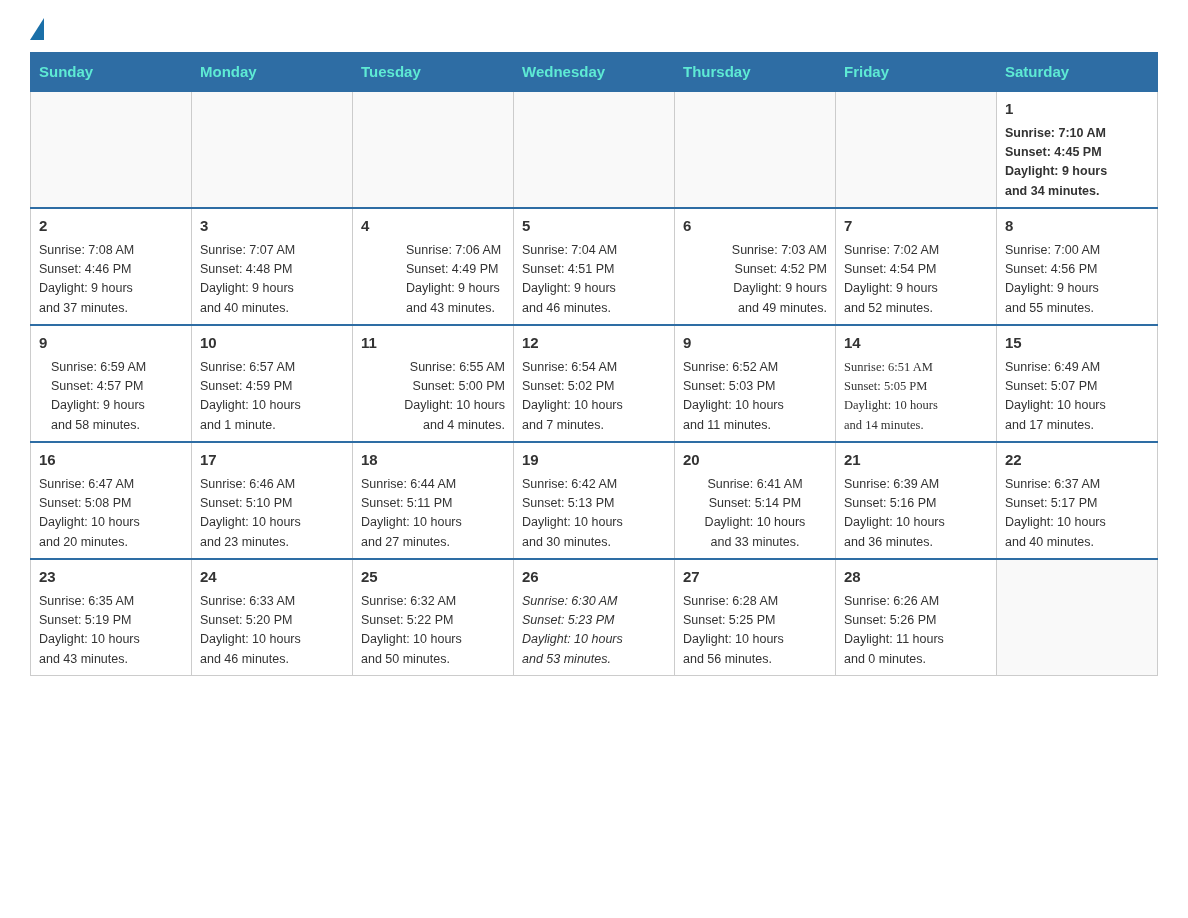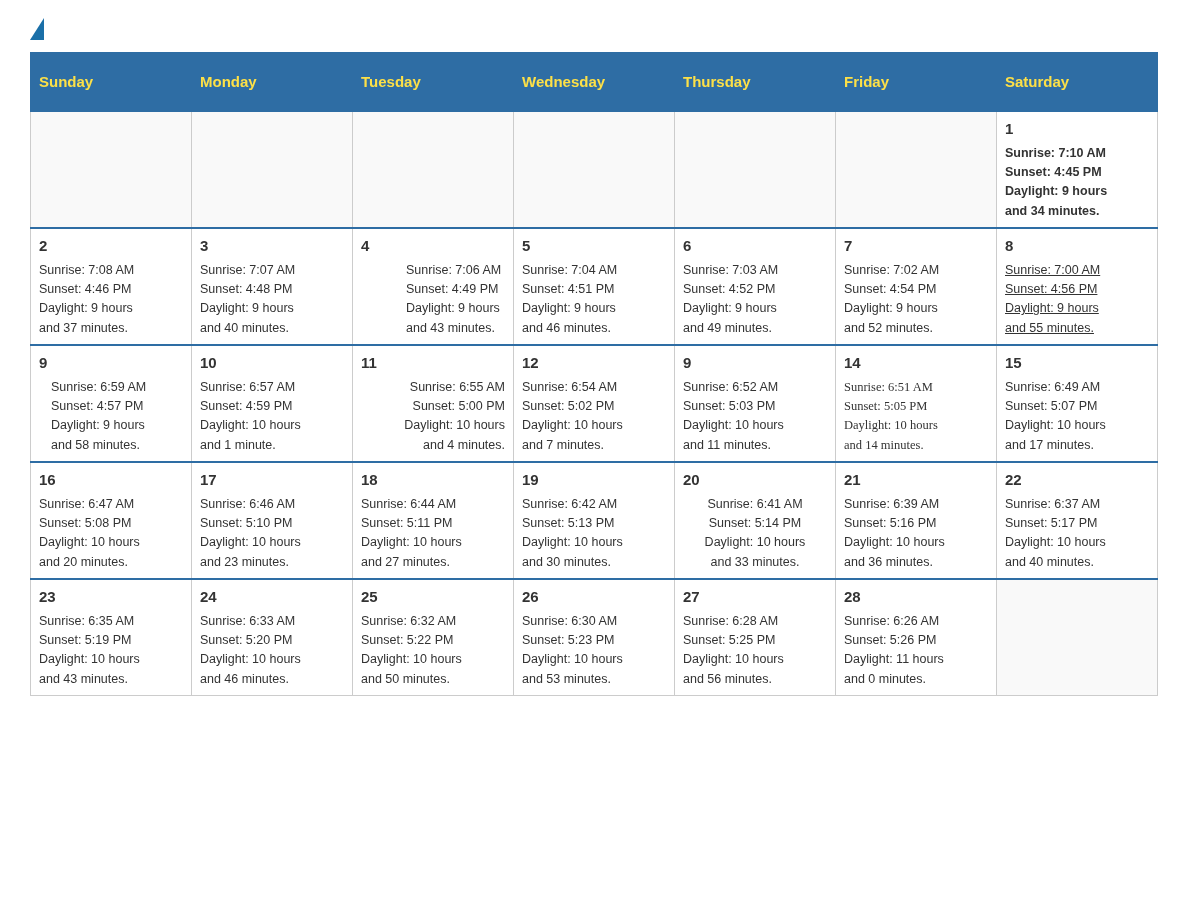--- a/index.html
+++ b/index.html
@@ -59,22 +59,22 @@
       color: #333;
       margin-top: 4px;
     }
     .calendar {
       width: 100%;
       border-collapse: collapse;
       margin-top: 10px;
     }
     .calendar thead tr th {
       background-color: #2e6da4;
-      color: #fde047;
-      padding: 20px 8px;
+      color: #5eead4;
+      padding: 10px 8px;
       font-size: 15px;
       font-weight: bold;
       text-align: left;
       border: 1px solid #2e6da4;
     }
     .calendar tbody tr td {
       vertical-align: top;
       border: 1px solid #ccc;
       padding: 6px 8px;
       width: 14.28%;
@@ -169,35 +169,35 @@
         </td>
         <td>
           <span class="day-num">5</span>
           <div class="day-info" style="white-space: pre-line;">Sunrise: 7:04 AM
 Sunset: 4:51 PM
 Daylight: 9 hours
 and 46 minutes.</div>
         </td>
         <td>
           <span class="day-num">6</span>
-          <div class="day-info" style="white-space: pre-line;">Sunrise: 7:03 AM
+          <div class="day-info" style="white-space: pre-line; text-align: right;">Sunrise: 7:03 AM
 Sunset: 4:52 PM
 Daylight: 9 hours
 and 49 minutes.</div>
         </td>
         <td>
           <span class="day-num">7</span>
           <div class="day-info" style="white-space: pre-line;">Sunrise: 7:02 AM
 Sunset: 4:54 PM
 Daylight: 9 hours
 and 52 minutes.</div>
         </td>
         <td>
           <span class="day-num">8</span>
-          <div class="day-info" style="white-space: pre-line; text-decoration: underline;">Sunrise: 7:00 AM
+          <div class="day-info" style="white-space: pre-line;">Sunrise: 7:00 AM
 Sunset: 4:56 PM
 Daylight: 9 hours
 and 55 minutes.</div>
         </td>
       </tr>
       <tr>
         <td>
           <span class="day-num">9</span>
           <div class="day-info" style="white-space: pre-line; margin-left: 12px;">Sunrise: 6:59 AM
 Sunset: 4:57 PM
@@ -315,21 +315,21 @@
         </td>
         <td>
           <span class="day-num">25</span>
           <div class="day-info" style="white-space: pre-line;">Sunrise: 6:32 AM
 Sunset: 5:22 PM
 Daylight: 10 hours
 and 50 minutes.</div>
         </td>
         <td>
           <span class="day-num">26</span>
-          <div class="day-info" style="white-space: pre-line;">Sunrise: 6:30 AM
+          <div class="day-info" style="white-space: pre-line; font-style: italic;">Sunrise: 6:30 AM
 Sunset: 5:23 PM
 Daylight: 10 hours
 and 53 minutes.</div>
         </td>
         <td>
           <span class="day-num">27</span>
           <div class="day-info" style="white-space: pre-line;">Sunrise: 6:28 AM
 Sunset: 5:25 PM
 Daylight: 10 hours
 and 56 minutes.</div>

